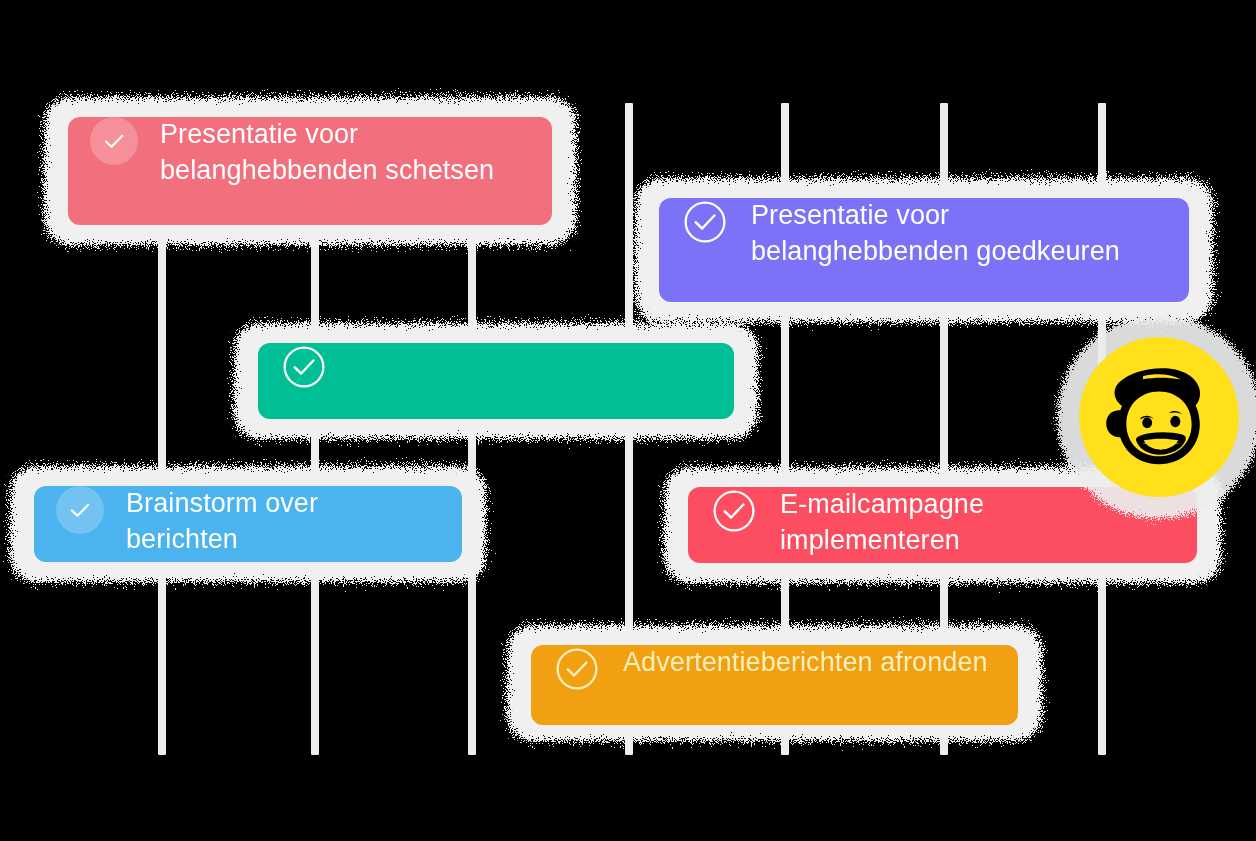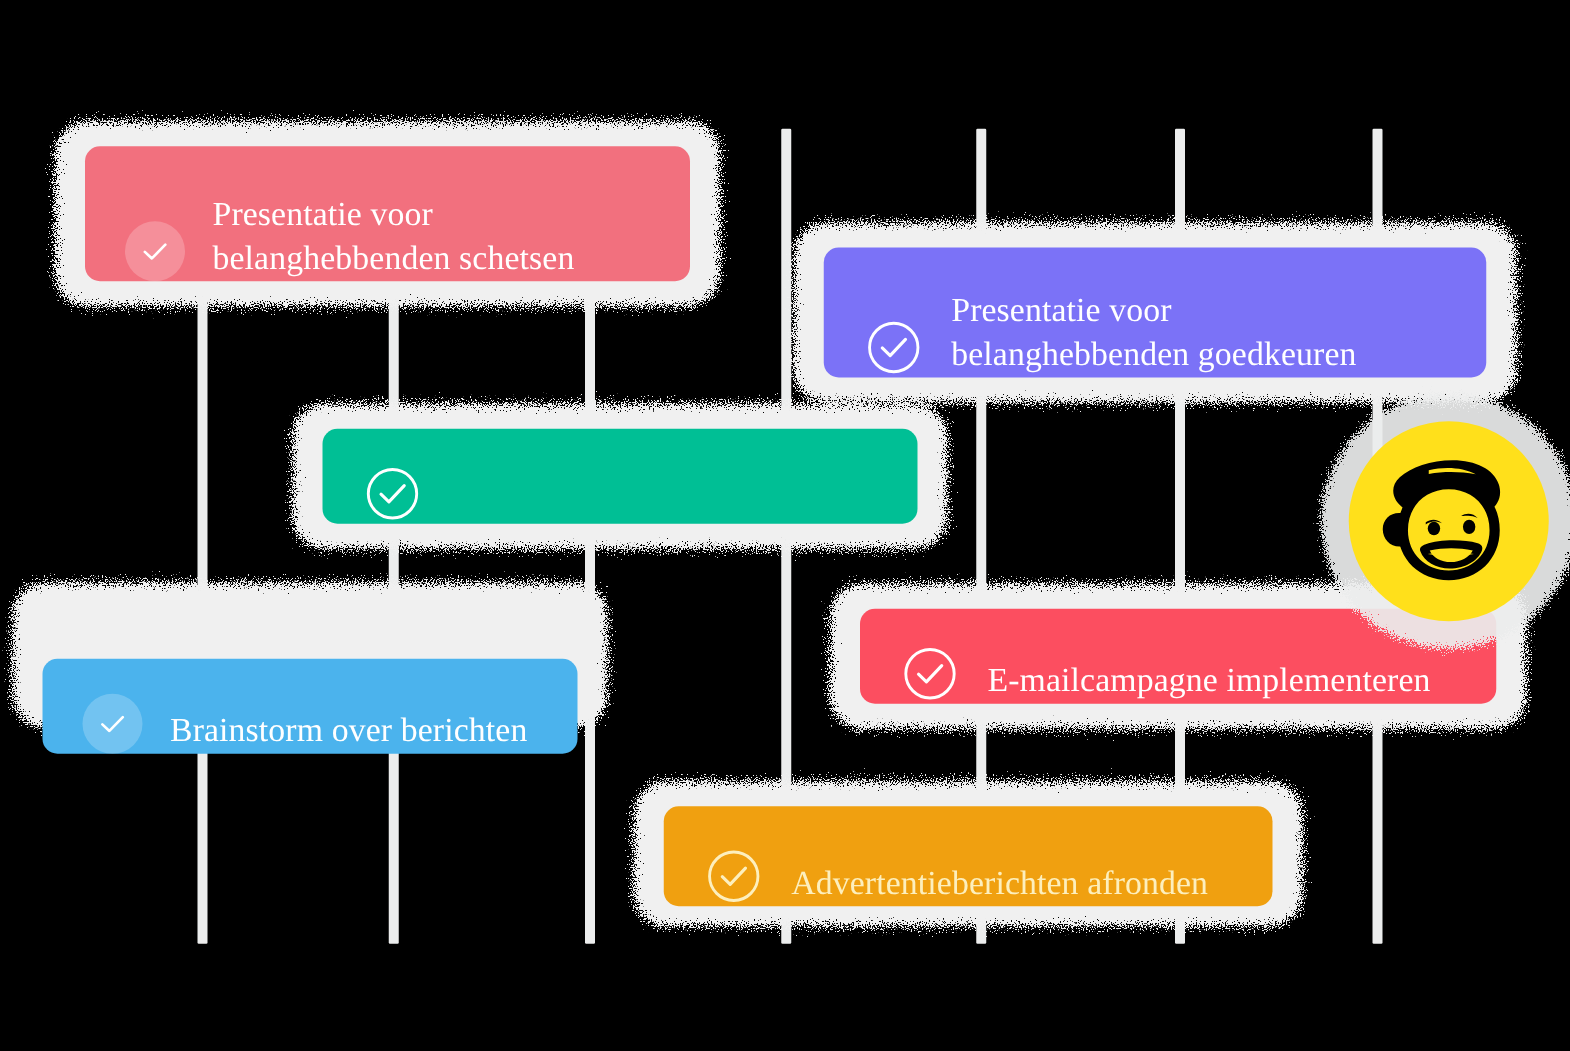--- a/index.html
+++ b/index.html
@@ -30,27 +30,26 @@
     height: 652px;
     width: 8px;
     background: #eceded;
     border-radius: 1px;
   }
 
   
   .card {
     position: absolute;
     display: flex;
-    align-items: flex-end;
+    align-items: flex-start;
     box-sizing: border-box;
     border-radius: 12px;
-    padding-left: 32px;
+    padding-left: 22px;
     padding-right: 26px;
     color: #ffffff;
-    font-family: Liberation Serif, serif;
   }
   .card .icon-wrap {
     flex: 0 0 auto;
     width: 48px;
     height: 48px;
     display: flex;
     align-items: center;
     justify-content: center;
     border-radius: 50%;
     margin-right: 22px;
@@ -82,21 +81,20 @@
   }
 
   .card-evaluate-proposal {
     left: 258px; top: 343px;  width: 476px;  height: 76px;
     background: #00BF95;
   }
 
   .card-brainstorm-messaging {
     left: 34px;  top: 486px;  width: 428px;  height: 76px;
     background: #4BB3ED;
-    margin-top: 41px;
   }
 
   .card-implement-campaign {
     left: 688px; top: 487px;  width: 509px;  height: 76px;
     background: #FC4E60;
   }
 
   .card-finish-ad-copy {
     left: 531px; top: 645px;  width: 487px;  height: 80px;
     background: #F0A010;

